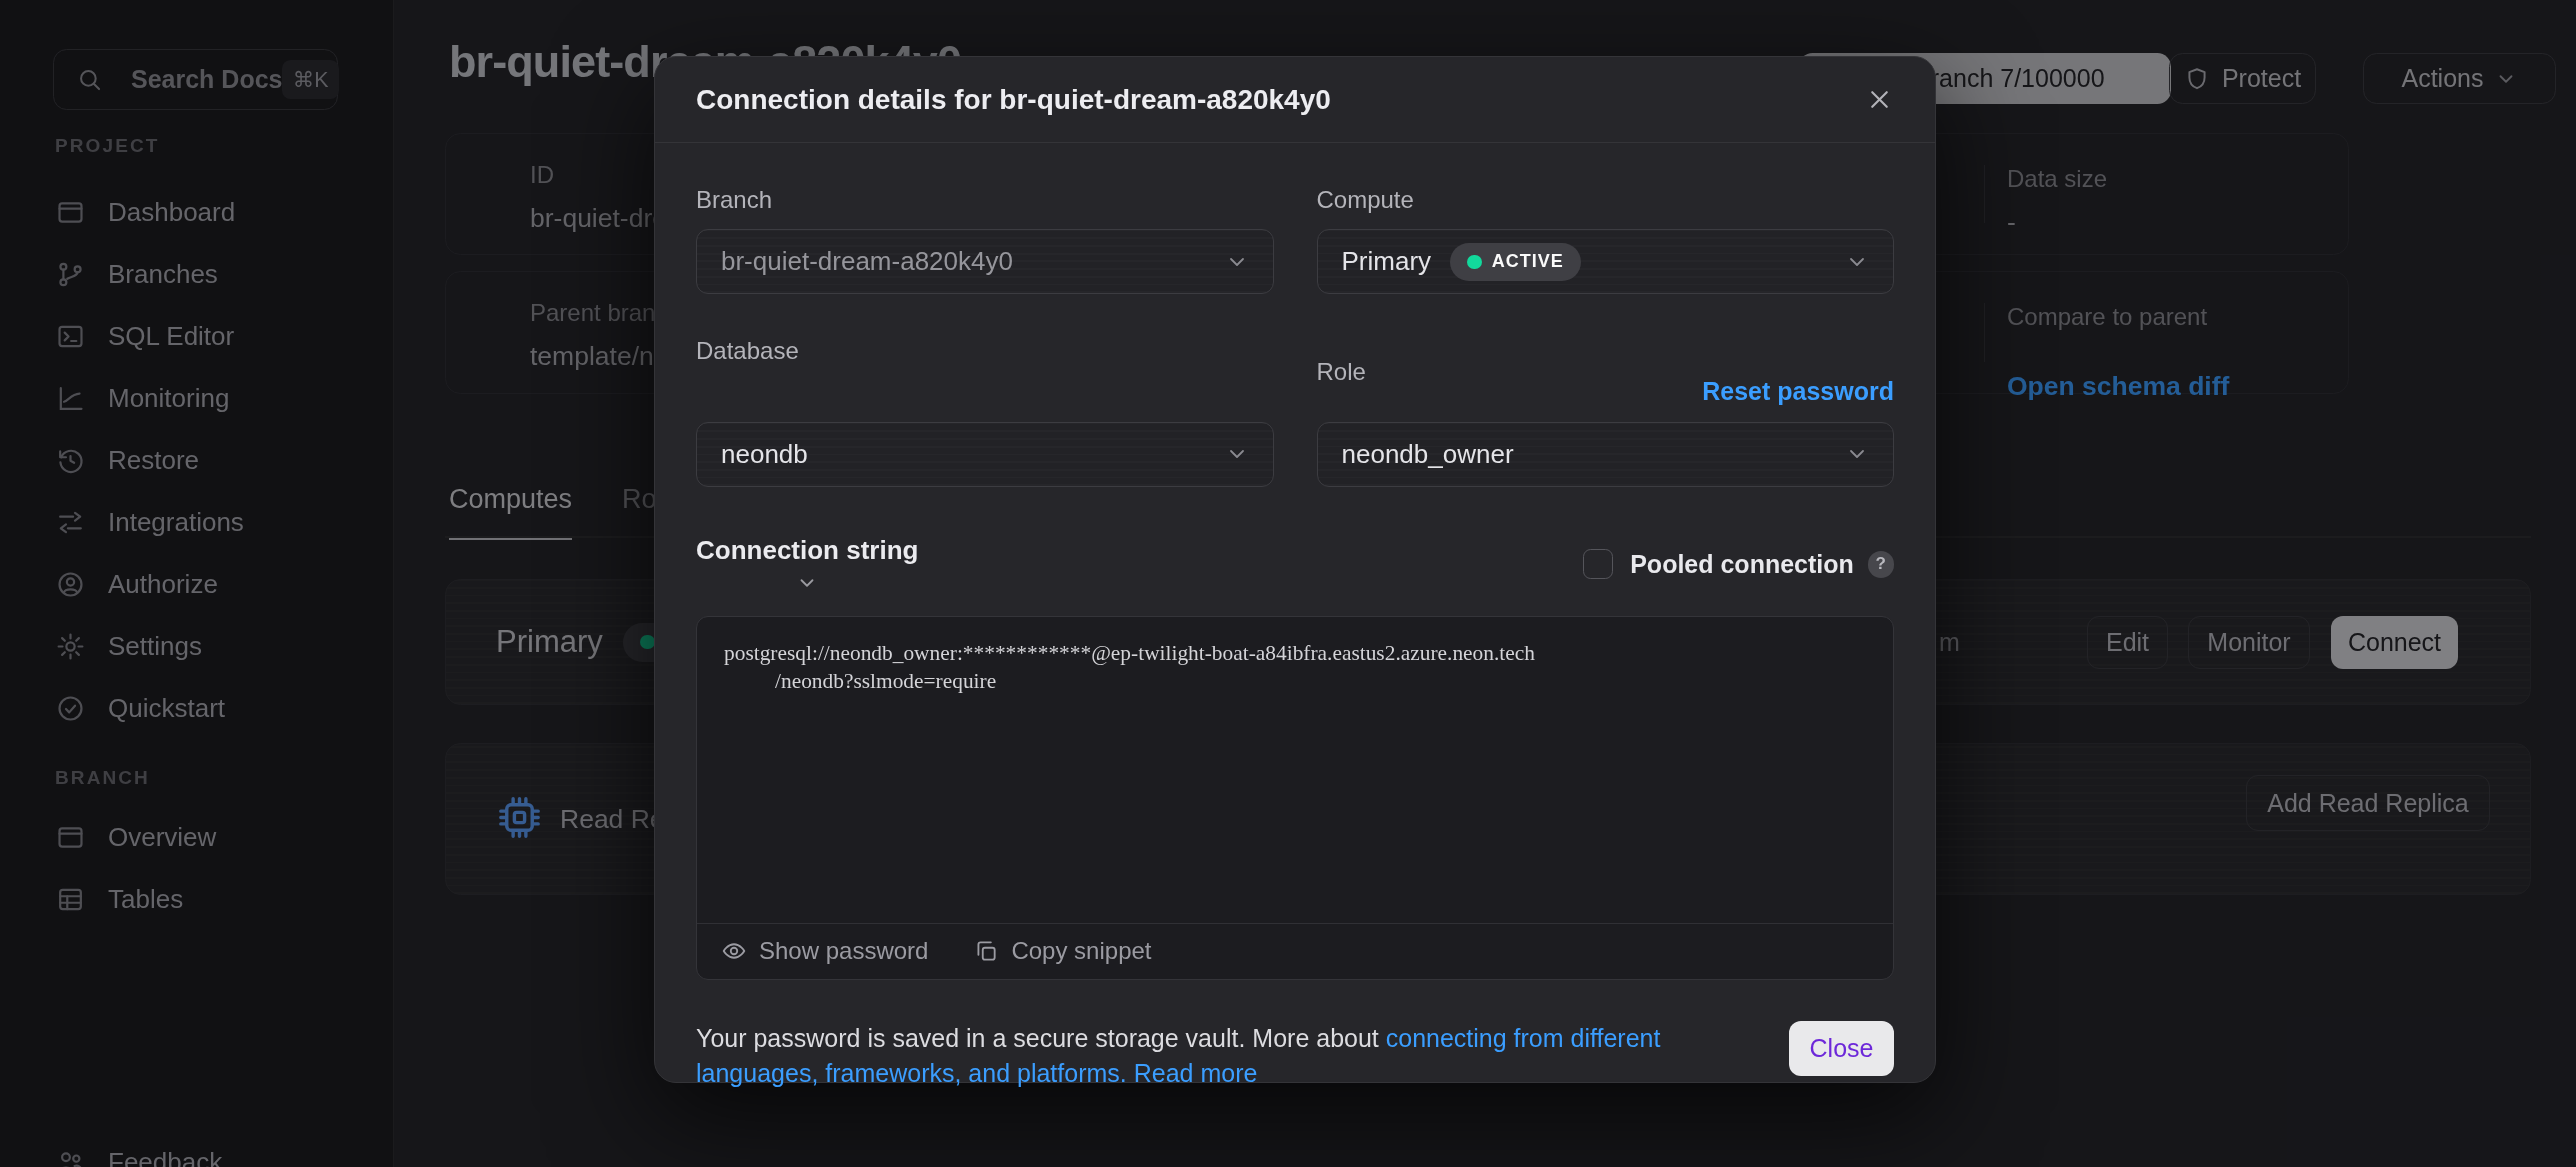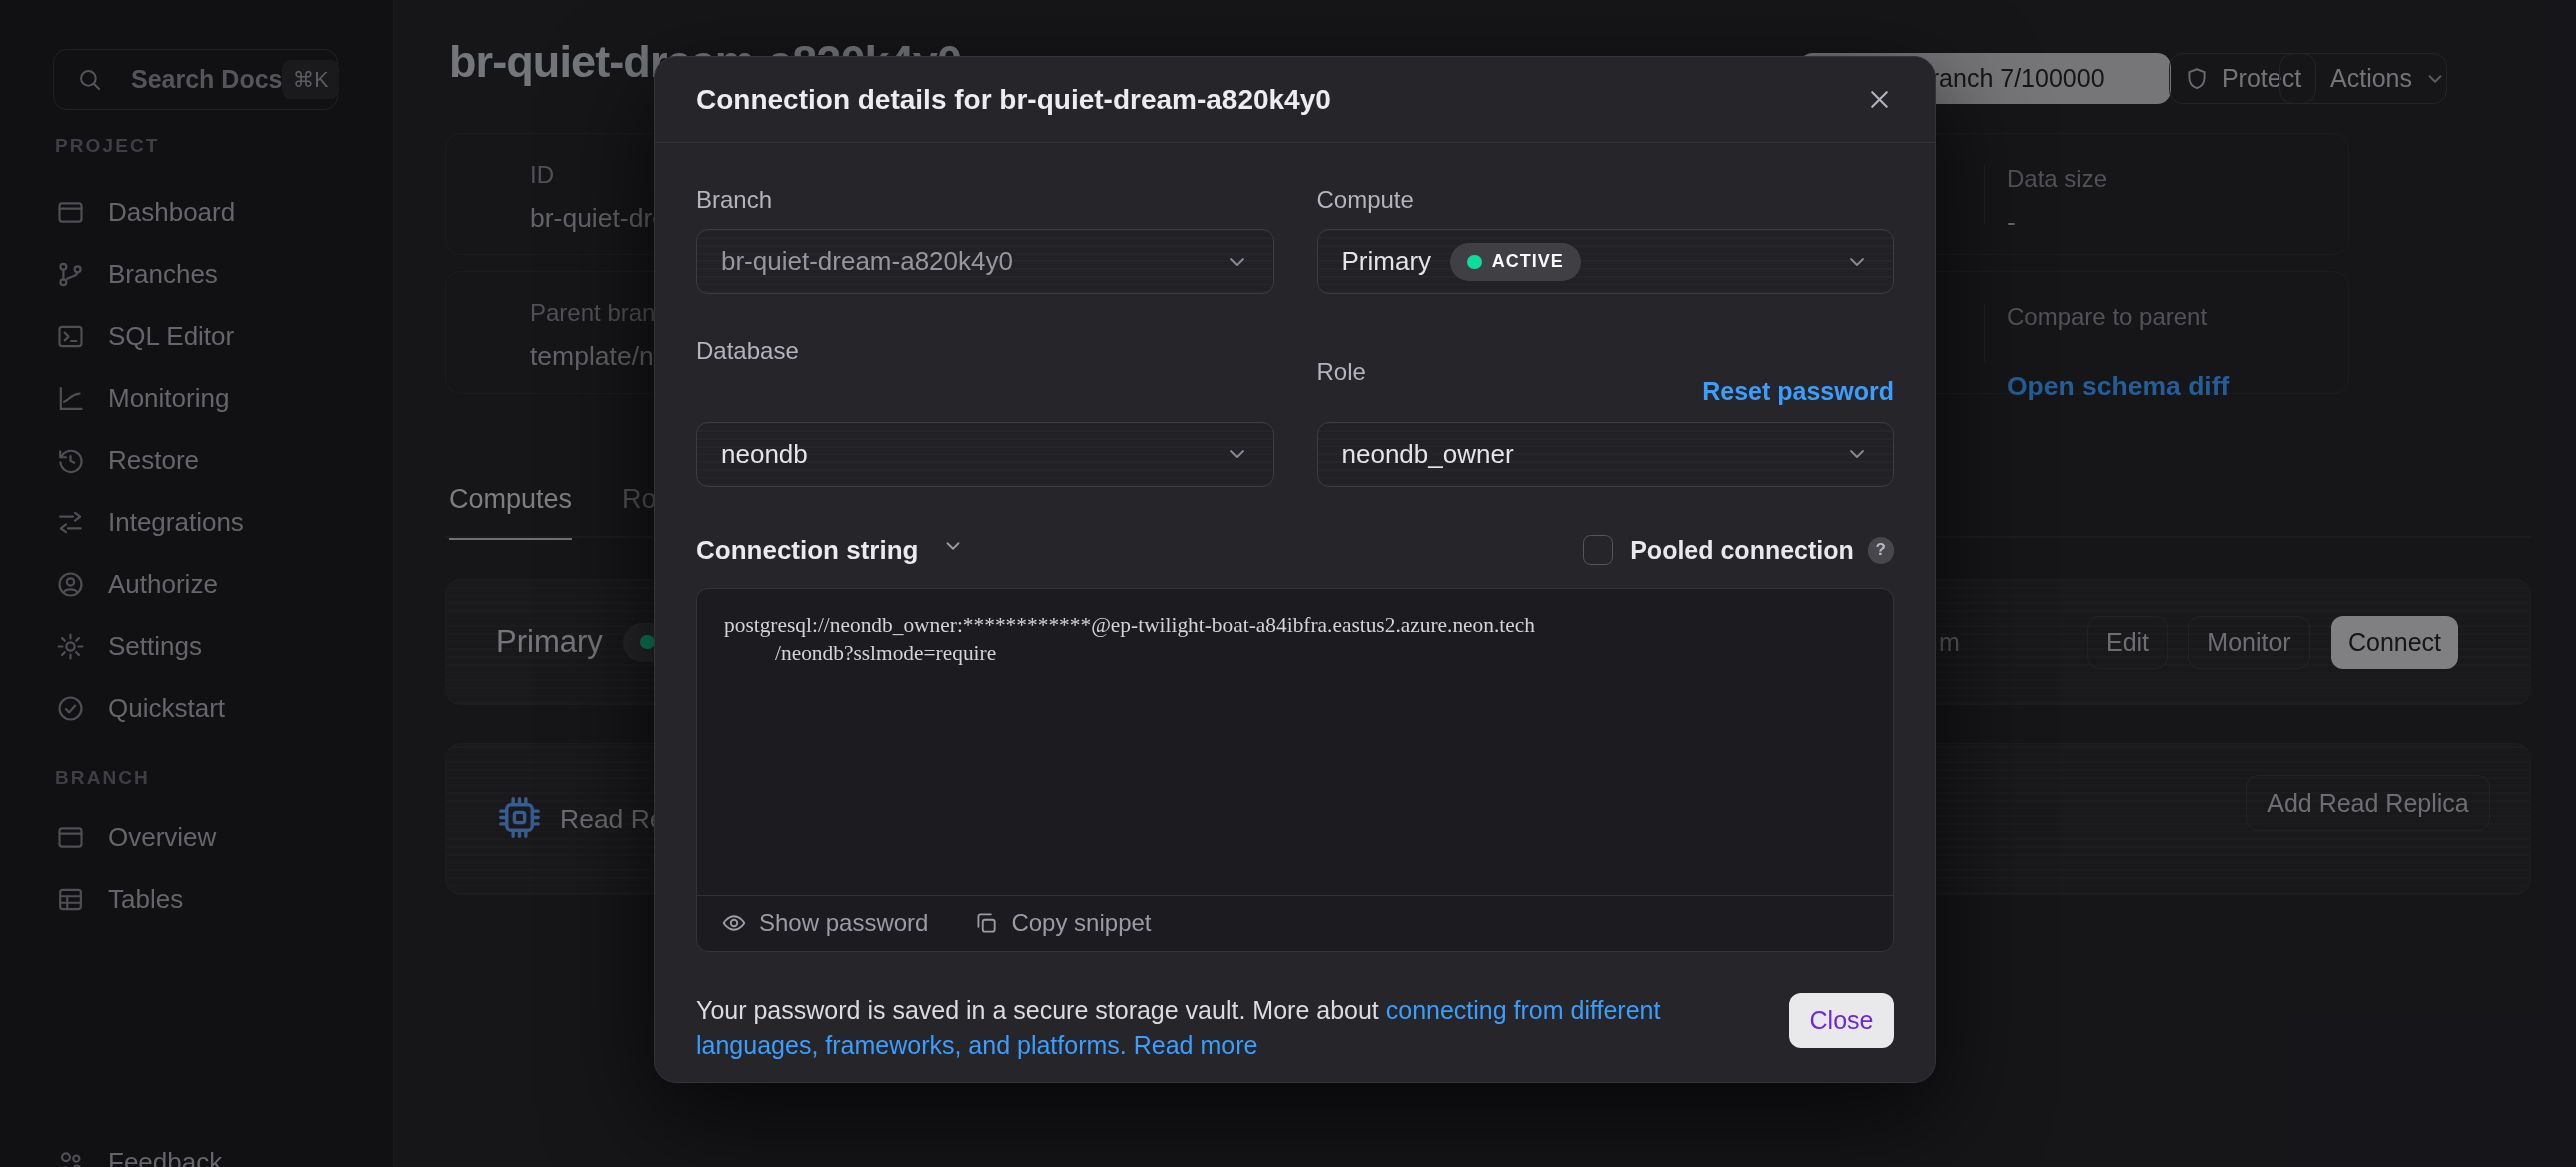--- a/index.html
+++ b/index.html
@@ -20,21 +20,21 @@
   .nav-item .nlabel { font-size:26px; margin-left:22px; white-space:nowrap; }
   svg { display:block; width:100%; height:100%; }
 
   
   .main { position:absolute; inset:0; left:395px; z-index:1; }
   .page-title { position:absolute; left:54px; top:36px; font-size:45px; font-weight:700; letter-spacing:-0.9px; color:#c6c9ce; white-space:nowrap; }
   .top-btn { position:absolute; top:53px; height:51px; display:flex; align-items:center; justify-content:center; gap:12px; border-radius:13.7px; font-size:25px; cursor:pointer; white-space:nowrap; }
   .btn-quota { left:1404px; width:372px; background:#c9c9cc; color:#232326; font-weight:500; }
   .btn-outline { border:1.7px solid #3c3c41; color:#c4c4c9; background:transparent; }
   .btn-protect { left:1774px; width:147px; }
-  .btn-actions { left:1884px; width:168px;justify-content:flex-end; }
+  .btn-actions { left:1968px; width:193px; }
   .top-btn .ticon { width:26px; height:26px; color:#b4b4ba; }
   .top-btn .chev { width:22px; height:22px; color:#9a9aa0; }
 
   .info-card { position:absolute; left:50px; width:1904px; border:1.7px solid #2e2e32; border-radius:15.4px; background:#232327; }
   .ic-left { position:absolute; left:48px; top:27px;margin-left:36px; }
   .ic-label { font-size:24px; color:#8a8a90; }
   .ic-value { font-size:26.5px; color:#a9a9af; margin-top:13.7px; white-space:nowrap; }
   .ic-right { position:absolute; left:1538px; top:31px; bottom:31px; border-left:1.7px solid #35353a; padding:0 0 0 22px; width:359px; }
   .link-blue { color:#3b9eff; font-weight:600; cursor:pointer;margin-top:40px; }
 
@@ -79,21 +79,21 @@
   .select-row { margin-top:15.4px; }
   .select { height:65px; border:1.7px solid #3c3c41; border-radius:12px; background:#222226;
     background-image:repeating-linear-gradient(0deg, rgba(255,255,255,0.018) 0 1.7px, transparent 1.7px 7.7px);
     display:flex; align-items:center; padding:0 24px; cursor:pointer; }
   .select .sval { font-size:26px; color:#e4e4e8; white-space:nowrap; }
   .select .sval.muted { color:#96969c; }
   .select .chev { width:24px; height:24px; color:#8a8a90; margin-left:auto; flex:0 0 auto; }
   .select .badge { margin-left:19px; height:38px; }
 
   .conn-row { margin-top:48px; display:flex; align-items:center; justify-content:space-between; }
-  .conn-toggle { display:flex; gap:24px; cursor:pointer; }
+  .conn-toggle { display:flex; align-items:center; gap:6px; cursor:pointer;flex-direction:column; }
   .conn-toggle .ctext { font-size:26px; font-weight:600; color:#ebebef; }
   .conn-toggle .chev { width:22px; height:22px; color:#9a9aa0; }
   .pooled { display:flex; align-items:center; }
   .checkbox { width:30px; height:30px; border:1.7px solid #55555b; border-radius:7.7px; background:#26262a; cursor:pointer; }
   .pooled .ptext { font-size:25px; font-weight:600; color:#e9e9ed; margin-left:17px; }
   .help-dot { width:26.5px; height:26.5px; border-radius:50%; background:#47474c; color:#b9b9bf; font-size:17px; font-weight:700; display:flex; align-items:center; justify-content:center; margin-left:13.7px; cursor:pointer; }
 
   .code-block { margin-top:22px; border:1.7px solid #343439; border-radius:12px; background:#1c1c20; overflow:hidden; }
   .code-pre { height:306px; padding:22px 27px; font-family:Liberation Serif, serif; font-size:21.4px; line-height:28px; color:#d4d4d8; white-space:pre; }
   .code-line2 { padding-left:51px; }

